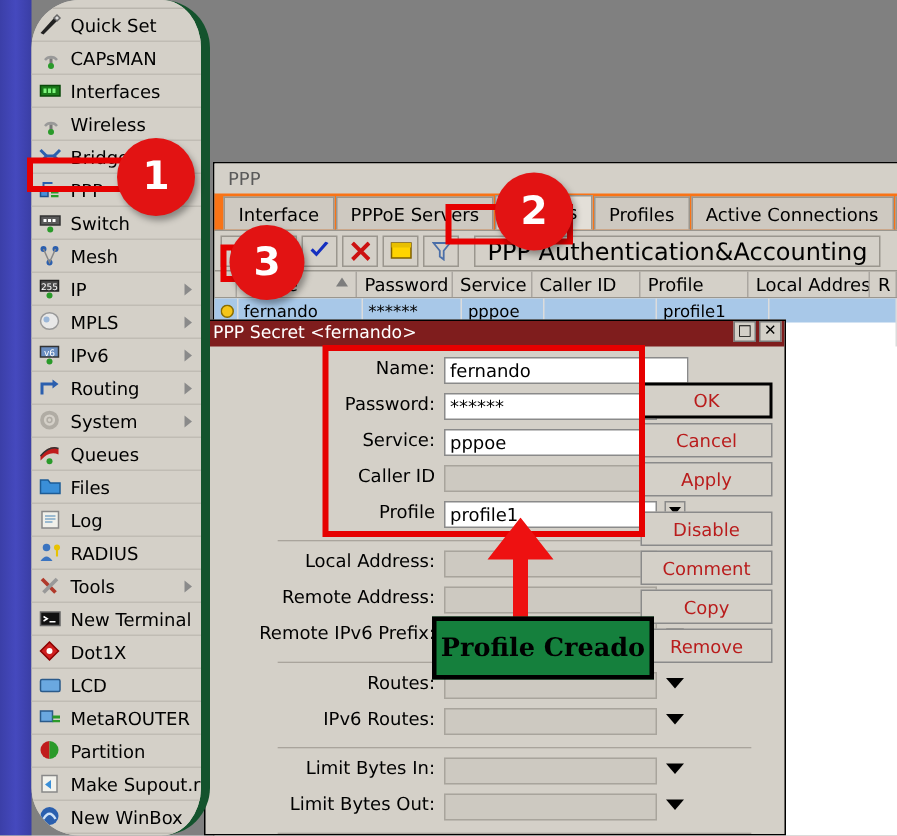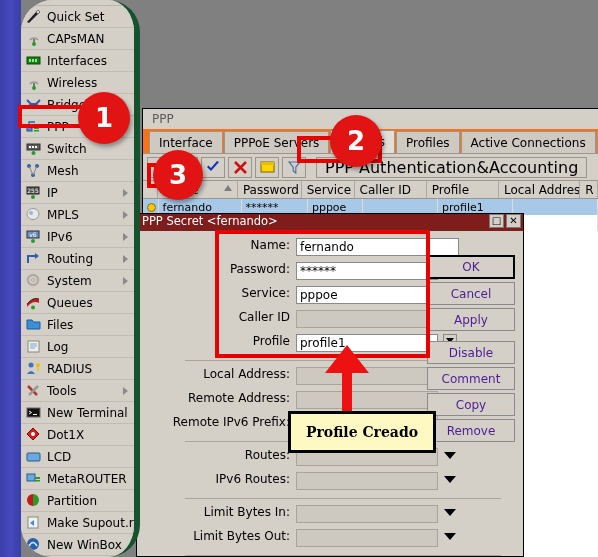--- a/index.html
+++ b/index.html
@@ -241,21 +241,21 @@
     position: absolute;
     right: 8px; top: 24px;
     width: 88px;
     display: flex; flex-direction: column;
   }
   .dlg-btn {
     height: 23px;
     background: #d4d0c8;
     border: 1px solid #8a8a8a;
     display: flex; align-items: center; justify-content: center;
-    font-size: 12px; color: #4c1d95;
+    font-size: 12px; color: #b91c1c;
     margin-bottom: 3px;
   }
   .dlg-btn.primary { border: 2px solid #000; height: 24px; }
   .btn-gap { height: 7px; }
 
   
   .anno-rect {
     position: absolute;
     border: 4px solid #e60000;
     pointer-events: none;
@@ -267,26 +267,26 @@
     color: #fff;
     display: flex; align-items: center; justify-content: center;
     font-weight: bold;
     font-family: "DejaVu Sans", "Liberation Sans", sans-serif;
     box-shadow: 2px 3px 4px rgba(0,0,0,0.35);
   }
   #anno-box {
     position: absolute;
     left: 288px; top: 411px;
     width: 148px; height: 42px;
-    background: #fef9c3;
+    background: #15803d;
     border: 3px solid #000;
     display: flex; align-items: center; justify-content: center;
     font-family: "DejaVu Serif", "Liberation Serif", serif;
     font-weight: bold;
-    font-size: 14px;
+    font-size: 17px;
     color: #000;
   }
   #anno-arrow { position: absolute; left: 320px; top: 345px; }
 </style>
 </head>
 <body>
 
 <div id="desktop">
 
   <div id="ppp-window">

